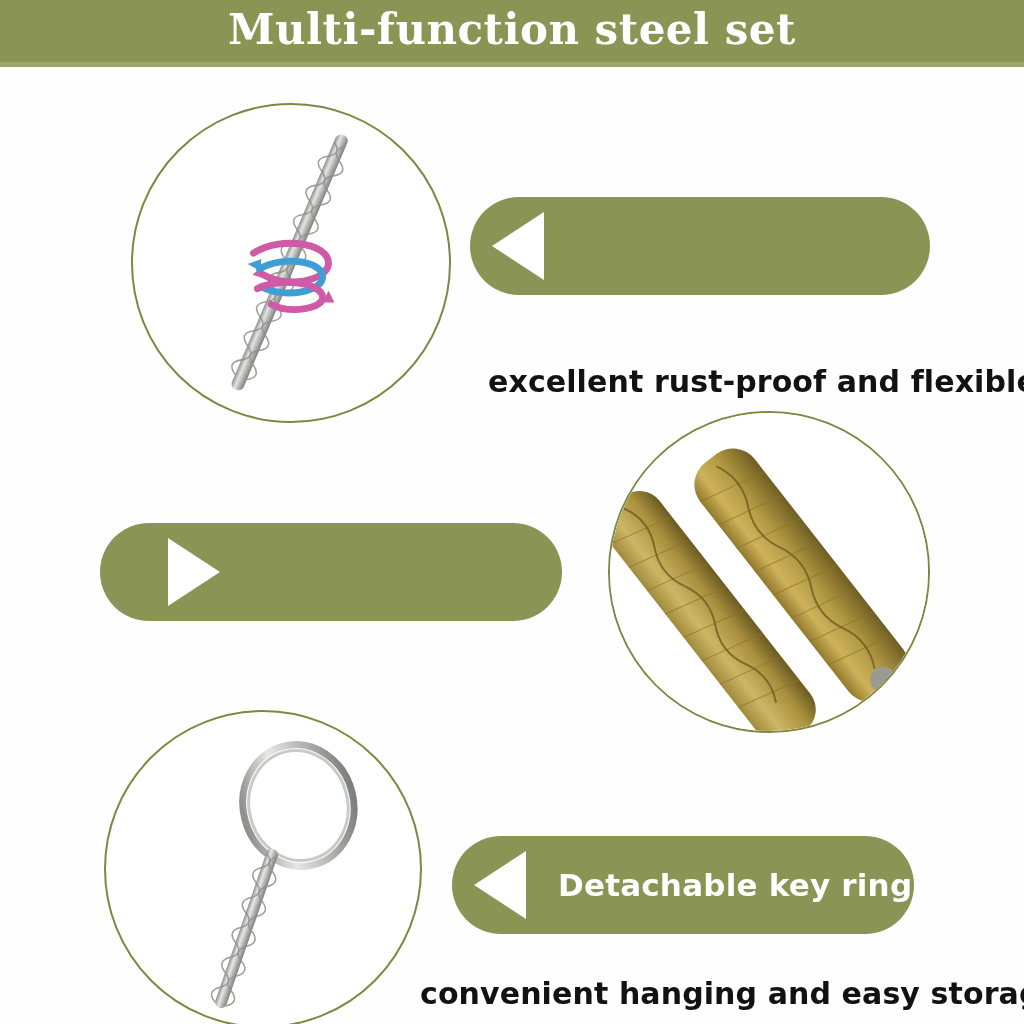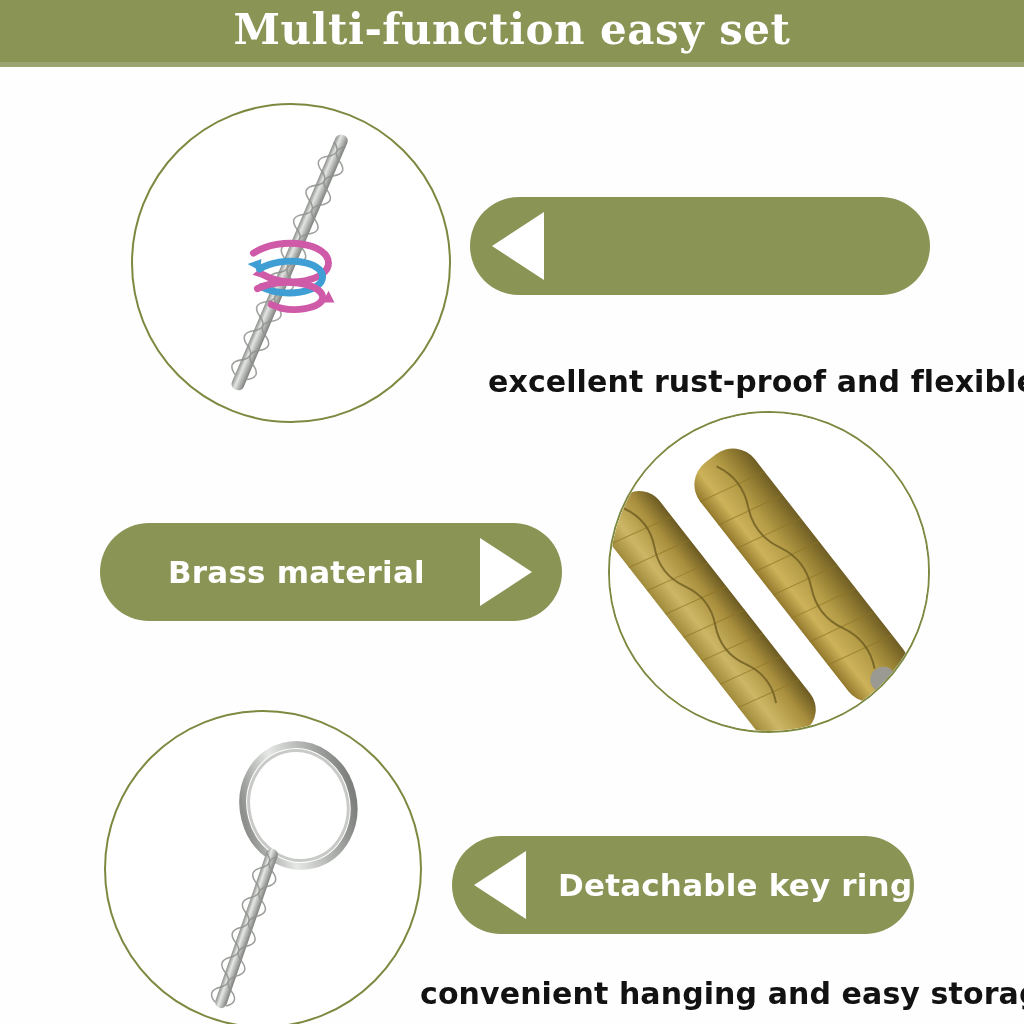--- a/index.html
+++ b/index.html
@@ -121,21 +121,21 @@
     white-space: nowrap;
     letter-spacing: 0.1px;
   }
   #caption-steel   { left: 488px; top: 364px; }
   #caption-keyring { left: 420px; top: 976px; }
 </style>
 </head>
 <body>
 
 <div class="banner">
-  <div class="banner-title">Multi-function easy set</div>
+  <div class="banner-title">Multi-function steel set</div>
 </div>
 <div class="banner-underline"></div>
 
 <div class="photo-circle" id="circle-steel">
   <div class="circle-inner">
     <svg class="wire-svg" viewBox="0 0 320 320">
       <defs>
         <linearGradient id="steelgrad" x1="0" y1="0" x2="1" y2="0">
           <stop offset="0%" stop-color="#8e908d"></stop>
           <stop offset="35%" stop-color="#e3e5e2"></stop>
@@ -169,21 +169,20 @@
   </div>
 </div>
 
 <div class="pill" id="pill-steel">
   <span class="tri tri-left"></span>
 </div>
 
 <div class="caption" id="caption-steel">excellent rust-proof and flexible</div>
 
 <div class="pill" id="pill-brass">
-  <span class="pill-text">Brass material</span>
   <span class="tri tri-right"></span>
 </div>
 
 <div class="photo-circle" id="circle-brass">
   <div class="circle-inner">
     <svg class="wire-svg" viewBox="0 0 322 322">
       <defs>
         <linearGradient id="brassgrad" x1="0" y1="0" x2="1" y2="0">
           <stop offset="0%" stop-color="#93792c"></stop>
           <stop offset="25%" stop-color="#cdb25a"></stop>

